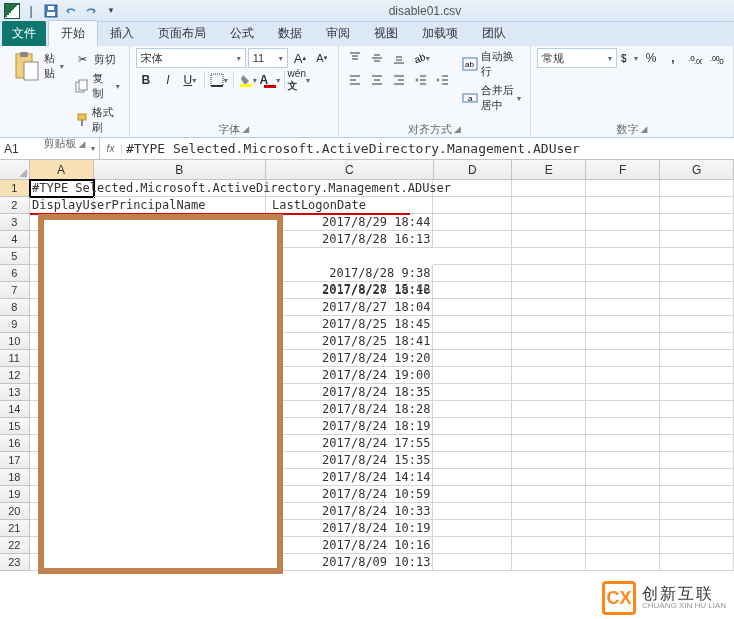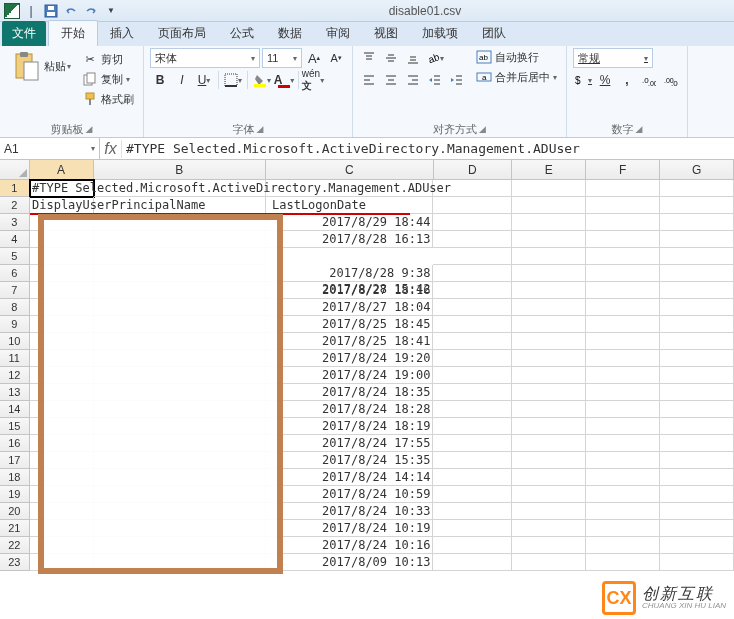--- a/index.html
+++ b/index.html
@@ -26,40 +26,40 @@
 .srow .sico{width:16px;height:16px;display:flex;align-items:center;justify-content:center;}
 .fontrow{display:flex;gap:2px;align-items:center;}
 .fontname{width:110px;height:20px;border:1px solid #b8cce4;background:#fff;font-size:11px;padding:0 4px;display:flex;align-items:center;justify-content:space-between;}
 .fontsize{width:40px;height:20px;border:1px solid #b8cce4;background:#fff;font-size:11px;padding:0 4px;display:flex;align-items:center;justify-content:space-between;}
 .fbtn{width:20px;height:20px;border:1px solid transparent;display:flex;align-items:center;justify-content:center;font-size:12px;cursor:pointer;}
 .splitbtn{display:flex;}
 .combo{width:80px;height:20px;border:1px solid #b8cce4;background:#fff;font-size:11px;padding:0 4px;display:flex;align-items:center;justify-content:space-between;}
 .formulabar{height:22px;border-bottom:1px solid #c4c4c4;display:flex;align-items:stretch;background:#fff;}
 .namebox{width:100px;border-right:1px solid #c4c4c4;display:flex;align-items:center;padding:0 4px;font-size:12px;justify-content:space-between;}
 .fxwrap{display:flex;align-items:center;}
-.fxbtn{width:22px;display:flex;align-items:center;justify-content:center;color:#666;font-style:italic;font-size:16px;border-right:1px solid #e0e0e0;}
+.fxbtn{width:22px;display:flex;align-items:center;justify-content:center;color:#666;font-style:italic;font-size:10px;border-right:1px solid #e0e0e0;}
 .fxinput{flex:1;padding:0 4px;display:flex;align-items:center;font-family:SimSun,monospace;font-size:13px;}
 .colhdr{height:20px;background:linear-gradient(#f7f7f7,#ececec);display:flex;border-bottom:1px solid #c4c4c4;}
 .corner{width:30px;border-right:1px solid #c4c4c4;background:linear-gradient(#f7f7f7,#ececec);position:relative;}
 .corner::after{content:"";position:absolute;right:2px;bottom:2px;width:0;height:0;border-left:8px solid transparent;border-bottom:8px solid #b0b0b0;}
 .ch{border-right:1px solid #c4c4c4;text-align:center;font-size:12px;color:#333;line-height:20px;}
 .ch.sel{background:#f7e0b3;}
 .grid{position:relative;}
 .row{display:flex;height:17px;}
 .rh{width:30px;border-right:1px solid #c4c4c4;border-bottom:1px solid #c4c4c4;background:linear-gradient(#f7f7f7,#ececec);text-align:center;font-size:11px;color:#333;line-height:17px;}
 .rh.sel{background:#f7e0b3;}
 .cell{border-right:1px solid #d4d4d4;border-bottom:1px solid #d4d4d4;padding:0 2px;font-size:12px;font-family:SimSun,monospace;line-height:17px;overflow:visible;white-space:nowrap;}
 .cell.active{outline:2px solid #000;outline-offset:-1px;}
 .cell.right{text-align:right;}
 .overflow{position:absolute;font-family:SimSun,monospace;font-size:12px;line-height:17px;white-space:nowrap;pointer-events:none;}
 .redact{position:absolute;left:38px;top:34px;width:245px;height:360px;border:6px solid #c08050;background:rgba(255,255,255,0.92);}
 .redunder{position:absolute;left:30px;top:33px;width:380px;height:2px;background:#d00000;}
 .watermark{position:absolute;right:8px;bottom:4px;display:flex;align-items:center;gap:6px;opacity:.9;}
 .watermark .wlogo{width:34px;height:34px;border:3px solid #ff7a00;border-radius:4px;display:flex;align-items:center;justify-content:center;color:#ff7a00;font-weight:bold;font-size:18px;}
-.watermark .wtxt{display:flex;flex-direction:column;line-height:1;font-style:italic;}
+.watermark .wtxt{display:flex;flex-direction:column;line-height:1;}
 .watermark .wtxt .big{font-size:16px;color:#222;letter-spacing:2px;}
 .watermark .wtxt .small{font-size:8px;color:#888;}
 .caret{font-size:8px;color:#666;}
 svg{display:block;}
 </style>
 </head>
 <body>
 
 <div class="titlebar">
   <div class="qat">
@@ -300,21 +300,21 @@
           </div>
       </div>
     </div>
     <div class="label">
         <span>对齐方式</span>
         <span class="dlg">◢</span>
       </div>
   </div>
 
   <div class="rgroup">
-    <div class="body" style="flex-direction:column;gap:2px;text-decoration:underline;">
+    <div class="body" style="gap:2px;">
       <div class="combo">
           <span>常规</span>
           <span class="caret">▾</span>
         </div>
       <div class="fontrow">
         <div class="fbtn splitbtn">
             <svg width="14" height="14">
               <text x="1" y="11" font-size="10">$</text>
             </svg>
             <span class="caret">▾</span>

